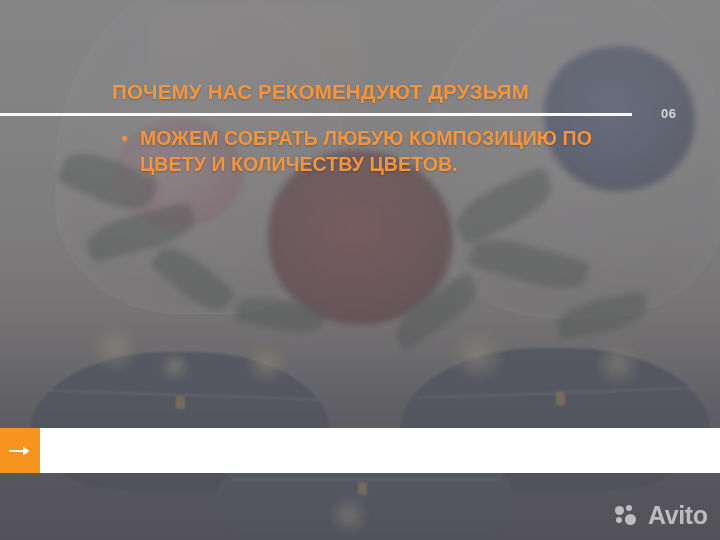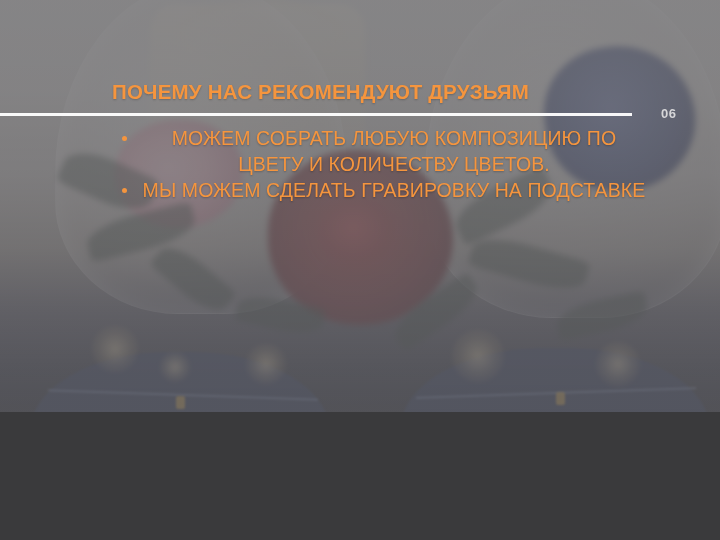--- a/index.html
+++ b/index.html
@@ -7,21 +7,21 @@
     padding: 0;
     background: #3a3a3c;
   }
   body {
     font-family: "Liberation Sans", sans-serif;
   }
 
   #slide {
     position: relative;
     width: 720px;
-    height: 412px;
+    height: 540px;
     overflow: hidden;
     background: #6f6f71;
   }
 
   
   .bg-photo {
     position: absolute;
     inset: 0;
     overflow: hidden;
     background: linear-gradient(180deg,
@@ -257,26 +257,25 @@
     width: 530px;
     list-style: none;
     margin: 0;
     padding: 0;
   }
   .bullets li {
     position: relative;
     padding-left: 22px;
     margin: 0 0 0 0;
     font-size: 19.5px;
-    font-weight: normal;
+    font-weight: bold;
     line-height: 26px;
     color: #F5953E;
     letter-spacing: .1px;
     text-shadow: 0 1px 2px rgba(0,0,0,0.25);
-    text-align: center;
   }
   .bullets li::before {
     content: "";
     position: absolute;
     left: 4px;
     top: 11px;
     width: 5px;
     height: 5px;
     border-radius: 50%;
     background: #F5953E;
@@ -386,21 +385,20 @@
   <div class="content">
 
     <div class="title">ПОЧЕМУ НАС РЕКОМЕНДУЮТ ДРУЗЬЯМ</div>
 
     <div class="rule"></div>
 
     <div class="page-num">06</div>
 
     <ul class="bullets" id="bullet-list">
         <li>МОЖЕМ СОБРАТЬ ЛЮБУЮ КОМПОЗИЦИЮ ПО ЦВЕТУ И КОЛИЧЕСТВУ ЦВЕТОВ.</li>
-        <li>МЫ МОЖЕМ СДЕЛАТЬ ГРАВИРОВКУ НА ПОДСТАВКЕ</li>
       </ul>
 
     <div class="white-bar"></div>
 
     <div class="arrow-btn">
       <svg width="22" height="12" viewBox="0 0 22 12">
         <path d="M1 6 H17" stroke="#ffffff" stroke-width="1.8" fill="none" stroke-linecap="round"></path>
         <path d="M14 1.5 L20.5 6 L14 10.5 Z" fill="#ffffff"></path>
       </svg>
     </div>

